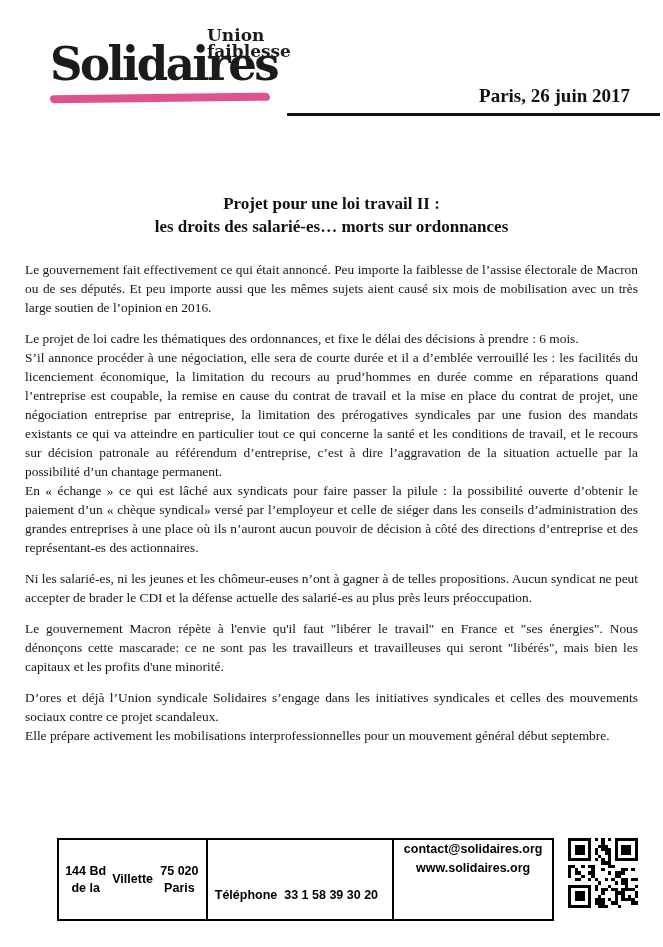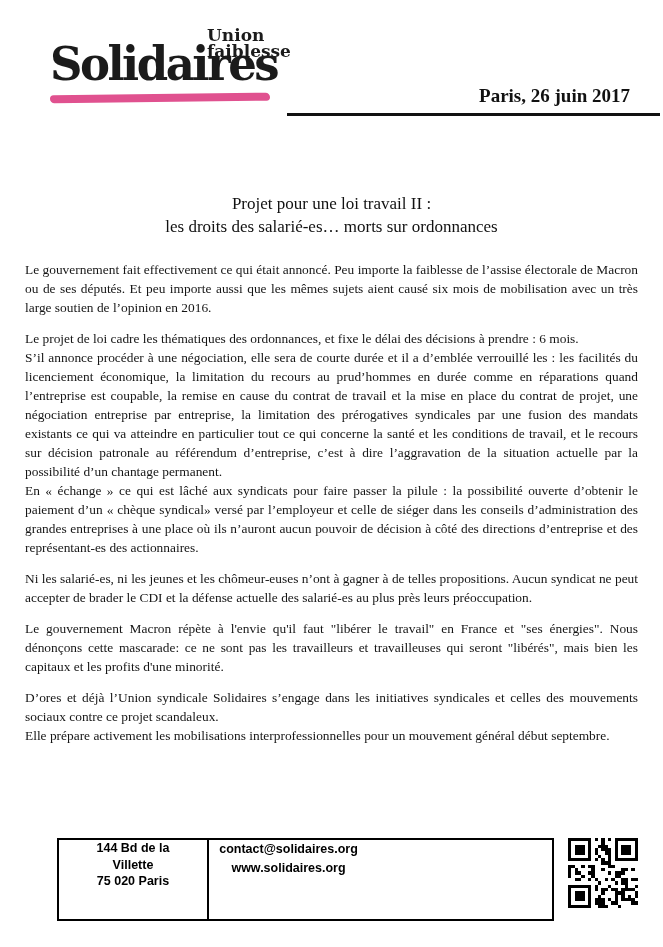--- a/index.html
+++ b/index.html
@@ -31,43 +31,43 @@
     font-size:19px; color:#111;font-weight:bold;
   }
   .header-rule {
     position:absolute; left:287px; top:113px; width:373px; height:2.5px;
     background:#111;
   }
 
   
   .doc-title {
     position:absolute; left:0; top:192px; width:663px;
-    text-align:center; font-weight:normal; font-size:17px; line-height:23px;
+    text-align:center; font-weight:bold; font-size:17px; line-height:23px;
     color:#111;
   }
 
   
   .body-text {
     position:absolute; left:25px; top:260px; width:613px;
     font-size:13.4px; line-height:19px; color:#151515;
   }
   .pgroup { margin-bottom:12px; }
   .pgroup p { text-align:justify; }
 
   
   .footer-table {
     position:absolute; left:57px; top:838px; width:497px; height:83px;
     border:2px solid #000; display:flex;
     font-family:"Liberation Sans", sans-serif; font-weight:bold;
     font-size:12.5px; color:#000;
   }
   .ft-cell { height:100%; }
   .ft-address {
-    width:148px; display:flex; flex-direction:column;
-    align-items:center; justify-content:flex-start;
+    width:148px; display:flex; flex-direction:row;
+    align-items:center; justify-content:flex-end;
     text-align:center; line-height:16.5px;
   }
   .ft-contact {
     width:188px; border-left:2px solid #000;
     padding:8px 0 0 7px; line-height:19px; white-space:pre;
   }
   .ft-online {
     width:161px; border-left:2px solid #000;
     text-align:center; line-height:19px;
   }
@@ -121,20 +121,24 @@
       <p>Elle prépare activement les mobilisations interprofessionnelles pour un mouvement général début septembre.</p>
     </div>
   </div>
 
   <div class="footer-table">
     <div class="ft-cell ft-address">
       <div>144 Bd de la</div>
       <div>Villette</div>
       <div>75 020 Paris</div>
     </div>
+    <div class="ft-cell ft-contact">
+      <div>Téléphone  33 1 58 39 30 20</div>
+      <div>Télécopie  01 43 67 62 14</div>
+    </div>
     <div class="ft-cell ft-online">
       <div>contact@solidaires.org</div>
       <div>www.solidaires.org</div>
     </div>
   </div>
 
   <div class="qr">
       <div class="qm"></div>
       <div class="qm"></div>
       <div class="qm"></div>

